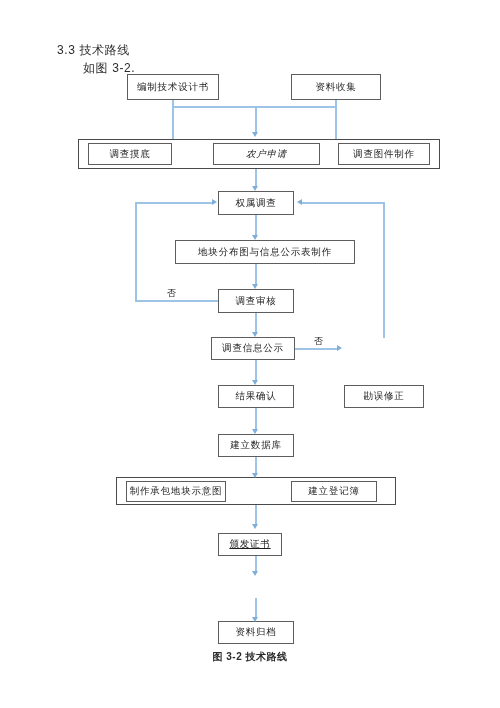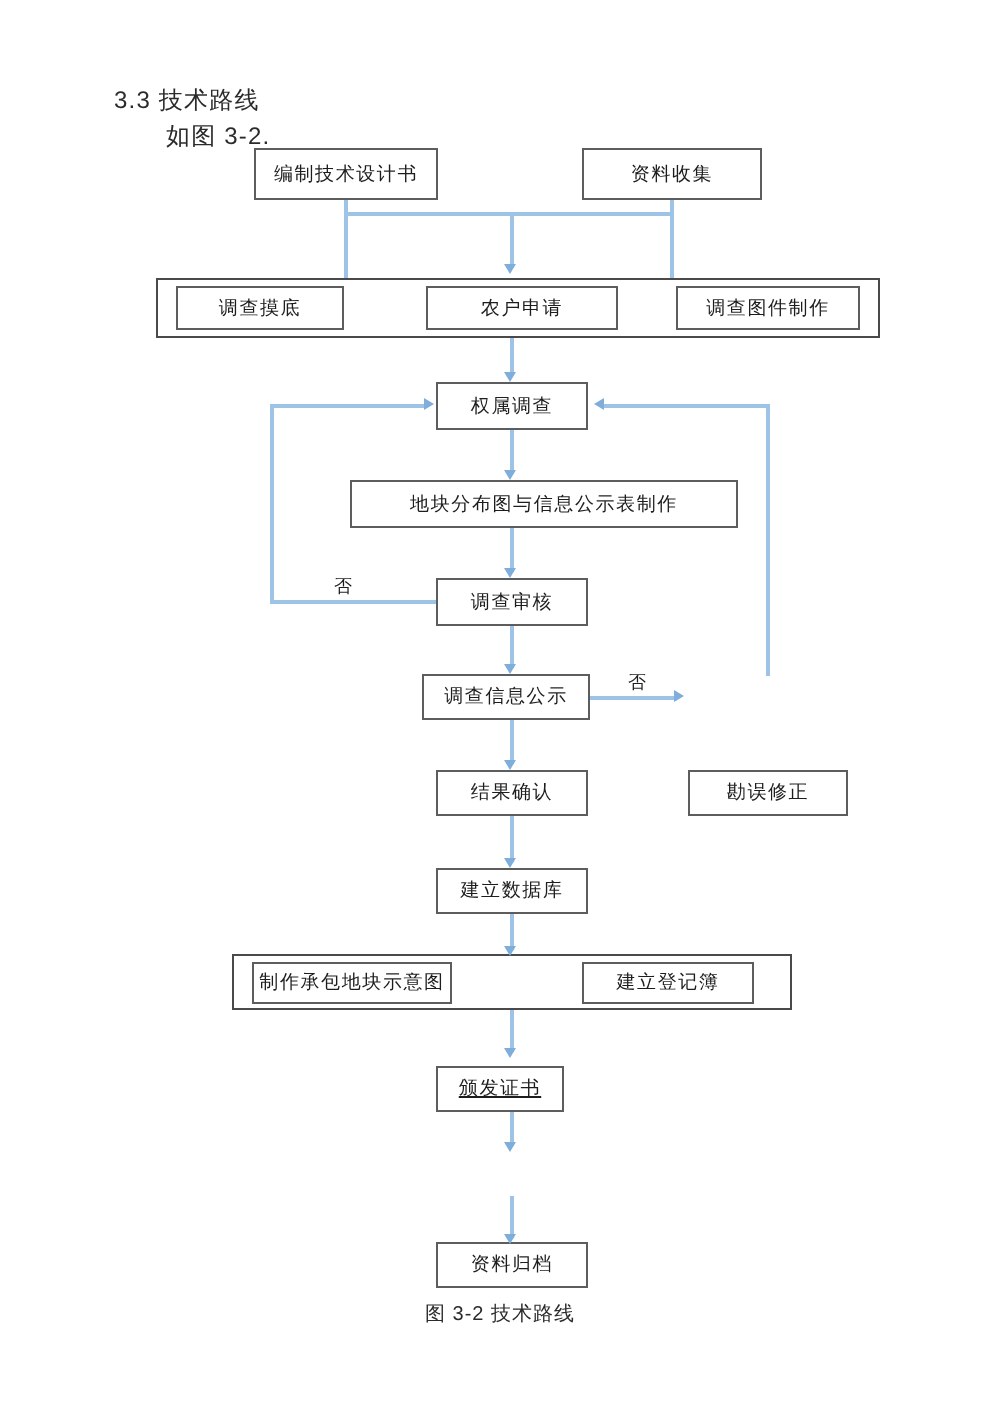--- a/index.html
+++ b/index.html
@@ -34,20 +34,21 @@
   #heading-sub   { left: 83px; top: 60px; }
 
   .caption {
     position: absolute;
     left: 0; right: 0;
     top: 650px;
     text-align: center;
     font-size: 10px;
     letter-spacing: 0.5px;
     color: #2b2b2b;
+    font-weight: bold;
   }
 
   
   .box {
     position: absolute;
     box-sizing: border-box;
     border: 1.1px solid #5d5d5d;
     background: #ffffff;
     display: flex;
     align-items: center;
@@ -127,32 +128,32 @@
   <div class="box" style="left:291px; top:74px; width:90px; height:26px;">资料收集</div>
 
   <div class="vline" style="left:172px; top:100px; height:39px;"></div>
   <div class="vline" style="left:335px; top:100px; height:39px;"></div>
   <div class="vline" style="left:255px; top:106px; height:27px;"></div>
   <div class="arrow-down" style="left:252px; top:132px;"></div>
   <div class="hline" style="left:172px; top:106px; width:164px;"></div>
 
   <div class="group-box" style="left:78px; top:139px; width:362px; height:30px;"></div>
   <div class="box" style="left:88px; top:143px; width:84px; height:22px;">调查摸底</div>
-  <div class="box" style="left:213px; top:143px; width:96px; height:22px;">农户申请</div>
+  <div class="box" style="left:213px; top:143px; width:107px; height:22px;font-style:italic;">农户申请</div>
   <div class="box" style="left:338px; top:143px; width:92px; height:22px;">调查图件制作</div>
 
   <div class="vline" style="left:255px; top:169px; height:18px;"></div>
   <div class="arrow-down" style="left:252px; top:186px;"></div>
 
   <div class="box" style="left:218px; top:191px; width:76px; height:24px;">权属调查</div>
 
   <div class="vline" style="left:255px; top:215px; height:22px;"></div>
   <div class="arrow-down" style="left:252px; top:235px;"></div>
 
-  <div class="box" style="left:175px; top:240px; width:194px; height:24px;">地块分布图与信息公示表制作</div>
+  <div class="box" style="left:175px; top:240px; width:180px; height:24px;">地块分布图与信息公示表制作</div>
 
   <div class="vline" style="left:255px; top:264px; height:22px;"></div>
   <div class="arrow-down" style="left:252px; top:284px;"></div>
 
   <div class="box" style="left:218px; top:289px; width:76px; height:24px;">调查审核</div>
 
   <div class="hline" style="left:135px; top:300px; width:84px;"></div>
   <div class="vline" style="left:135px; top:202px; height:99px;"></div>
   <div class="hline" style="left:135px; top:202px; width:78px;"></div>
   <div class="arrow-right" style="left:212px; top:199px;"></div>

